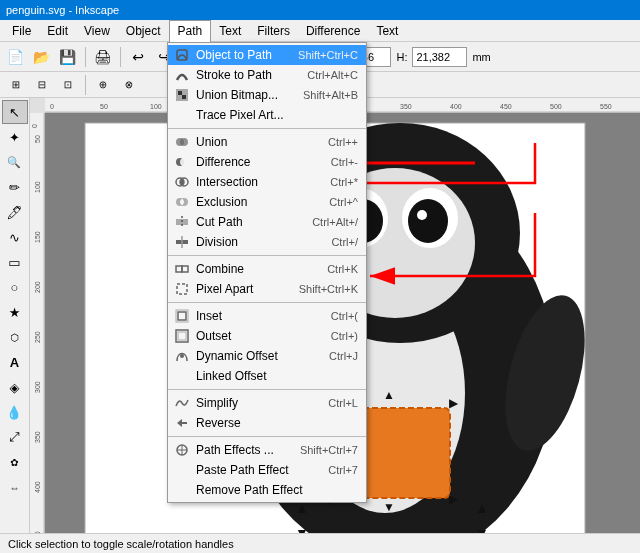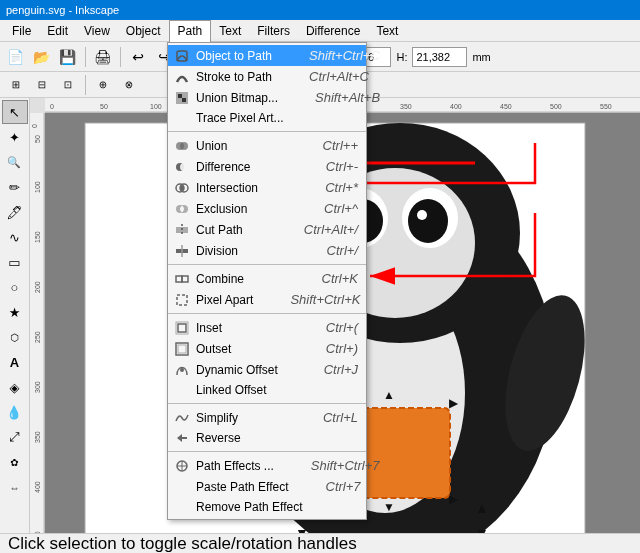--- a/index.html
+++ b/index.html
@@ -177,21 +177,21 @@
     }
 
     
     .status-bar {
       height: 20px;
       background: #f0f0f0;
       border-top: 1px solid #ccc;
       display: flex;
       align-items: center;
       padding: 0 8px;
-      font-size: 17px;
+      font-size: 11px;
       gap: 8px;
     }
 
     
     .dropdown-menu {
       position: absolute;
       top: 42px;
       left: 167px;
       width: 200px;
       background: #f5f5f5;
@@ -201,29 +201,27 @@
       padding: 2px 0;
     }
     .dropdown-item {
       display: flex;
       align-items: center;
       padding: 3px 8px 3px 28px;
       cursor: pointer;
       position: relative;
       font-size: 12px;
       white-space: nowrap;
-      gap: 17px;
     }
     .dropdown-item.highlighted { background: #3399ff; color: white; }
     .dropdown-item .shortcut {
       margin-left: auto;
       padding-left: 20px;
-      font-size: 13px;
+      font-size: 11px;
       color: #555;
-      font-style: italic;
     }
     .dropdown-item.highlighted .shortcut { color: #eee; }
     .dropdown-item .item-icon {
       position: absolute;
       left: 6px;
       width: 16px;
       height: 16px;
       display: flex;
       align-items: center;
       justify-content: center;

